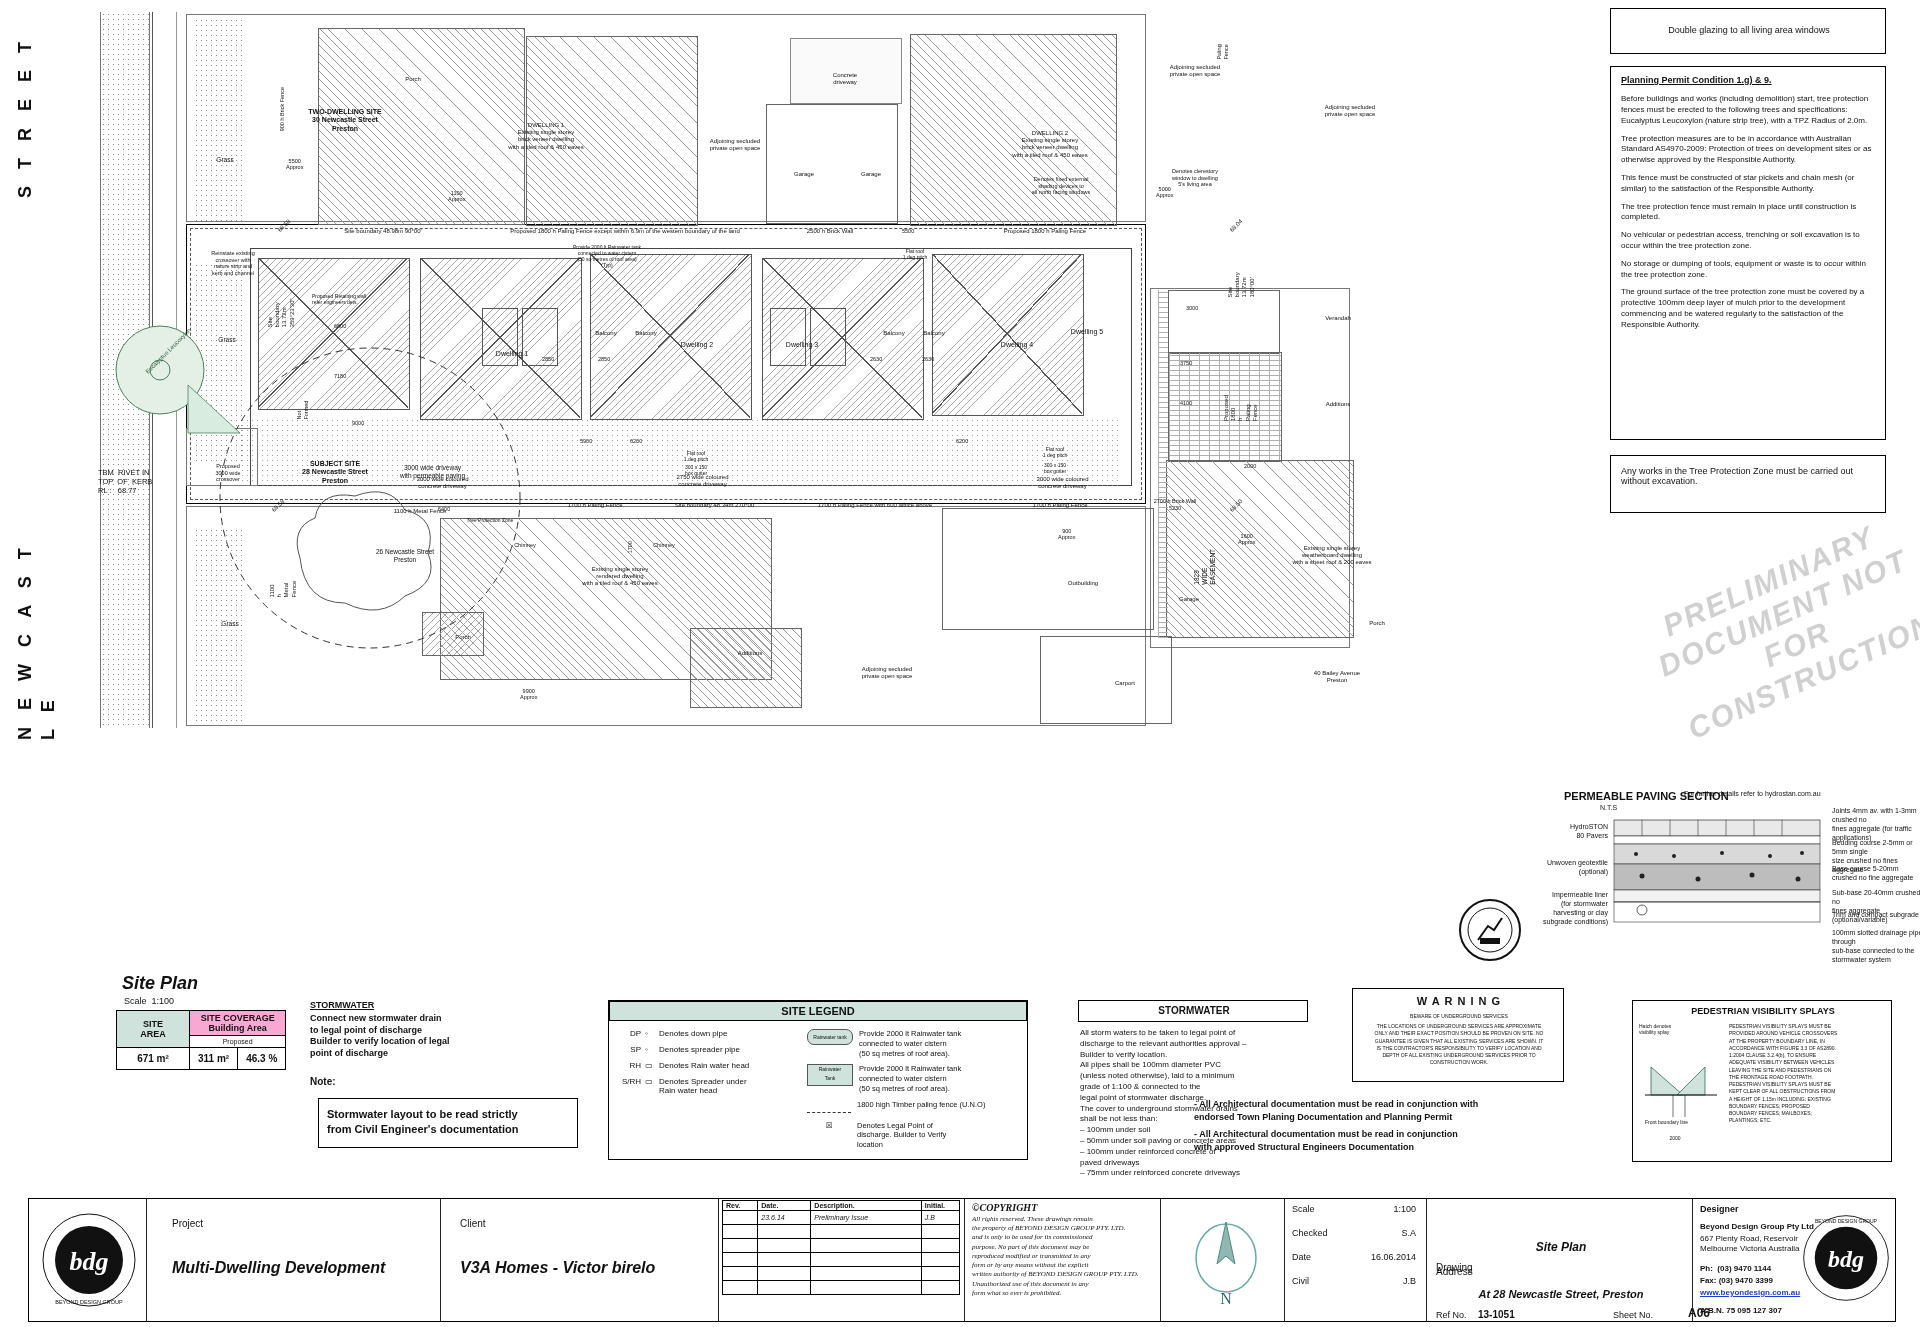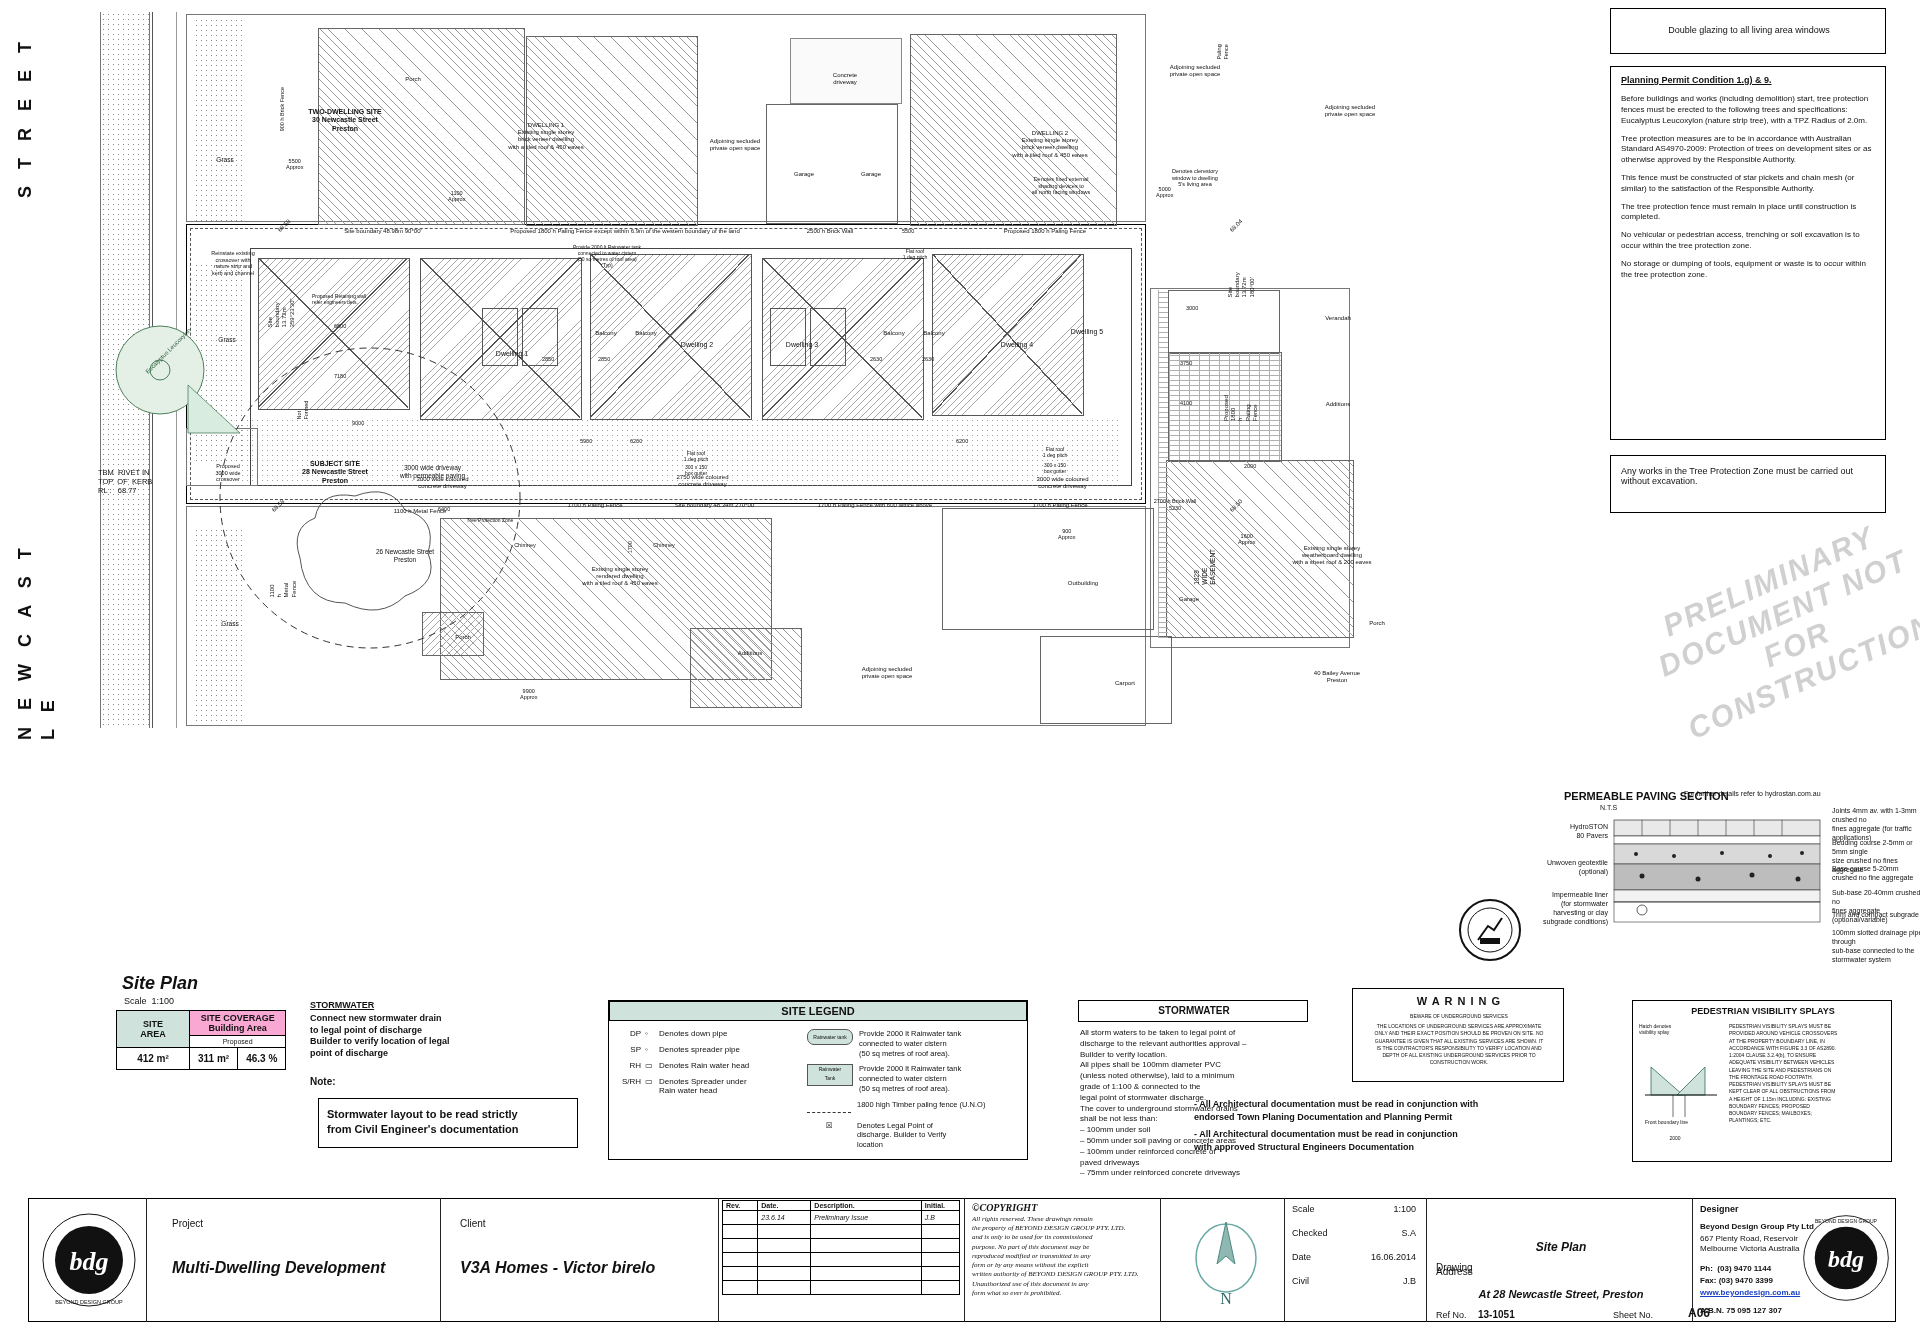--- a/index.html
+++ b/index.html
@@ -291,20 +291,21 @@
   <div class="bx" style="left:1610px;top:66px;width:276px;height:374px;padding:8px 10px;">
     <div class="t f9 b u" style="position:relative;left:0;top:0;">Planning Permit Condition 1.g) &amp; 9.</div>
     <div style="height:8px"></div>
     <div class="f8" style="line-height:1.35;">
       <p style="margin:0 0 7px 0;">Before buildings and works (including demolition) start, tree protection fences must be erected to the following trees and specifications: Eucalyptus Leucoxylon (nature strip tree), with a TPZ Radius of 2.0m.</p>
       <p style="margin:0 0 7px 0;">Tree protection measures are to be in accordance with Australian Standard AS4970-2009: Protection of trees on development sites or as otherwise approved by the Responsible Authority.</p>
       <p style="margin:0 0 7px 0;">This fence must be constructed of star pickets and chain mesh (or similar) to the satisfaction of the Responsible Authority.</p>
       <p style="margin:0 0 7px 0;">The tree protection fence must remain in place until construction is completed.</p>
       <p style="margin:0 0 7px 0;">No vehicular or pedestrian access, trenching or soil excavation is to occur within the tree protection zone.</p>
       <p style="margin:0 0 7px 0;">No storage or dumping of tools, equipment or waste is to occur within the tree protection zone.</p>
+      <p style="margin:0;">The ground surface of the tree protection zone must be covered by a protective 100mm deep layer of mulch prior to the development commencing and be watered regularly to the satisfaction of the Responsible Authority.</p>
     </div>
   </div>
 
   <div class="bx" style="left:1610px;top:455px;width:276px;height:58px;padding:10px;">
     <div class="f9">Any works in the Tree Protection Zone must be carried out without excavation.</div>
   </div>
 
   <div class="abs" style="left:1440px;top:790px;width:460px;height:20px;">
     <div class="t f11 b" style="left:124px;top:0;">PERMEABLE PAVING SECTION</div>
     <div class="t f7" style="left:160px;top:14px;">N.T.S</div>
@@ -382,21 +383,21 @@
           <tr>
             <th rowspan="2" style="white-space:pre-line;background:#cfe3dc;width:64px;">SITE
 AREA</th>
             <th colspan="2" style="white-space:pre-line;background:#f9a8d4;">SITE COVERAGE
 Building Area</th>
           </tr>
           <tr>
             <td colspan="2" style="font-size:7px;">Proposed</td>
           </tr>
           <tr>
-            <td style="font-weight:bold;font-size:10px;padding:5px 8px;">412 m²</td>
+            <td style="font-weight:bold;font-size:10px;padding:5px 8px;">671 m²</td>
             <td style="font-weight:bold;font-size:10px;padding:5px 8px;">311 m²</td>
             <td style="font-weight:bold;font-size:10px;padding:5px 8px;">46.3 %</td>
           </tr>
         </tbody>
       </table>
   </div>
 
   <div class="abs" style="left:310px;top:1000px;width:230px;">
     <div class="f9 b u">STORMWATER</div>
     <div class="f9 b" style="margin-top:3px;white-space:pre-line;line-height:1.3;">Connect new stormwater drain

